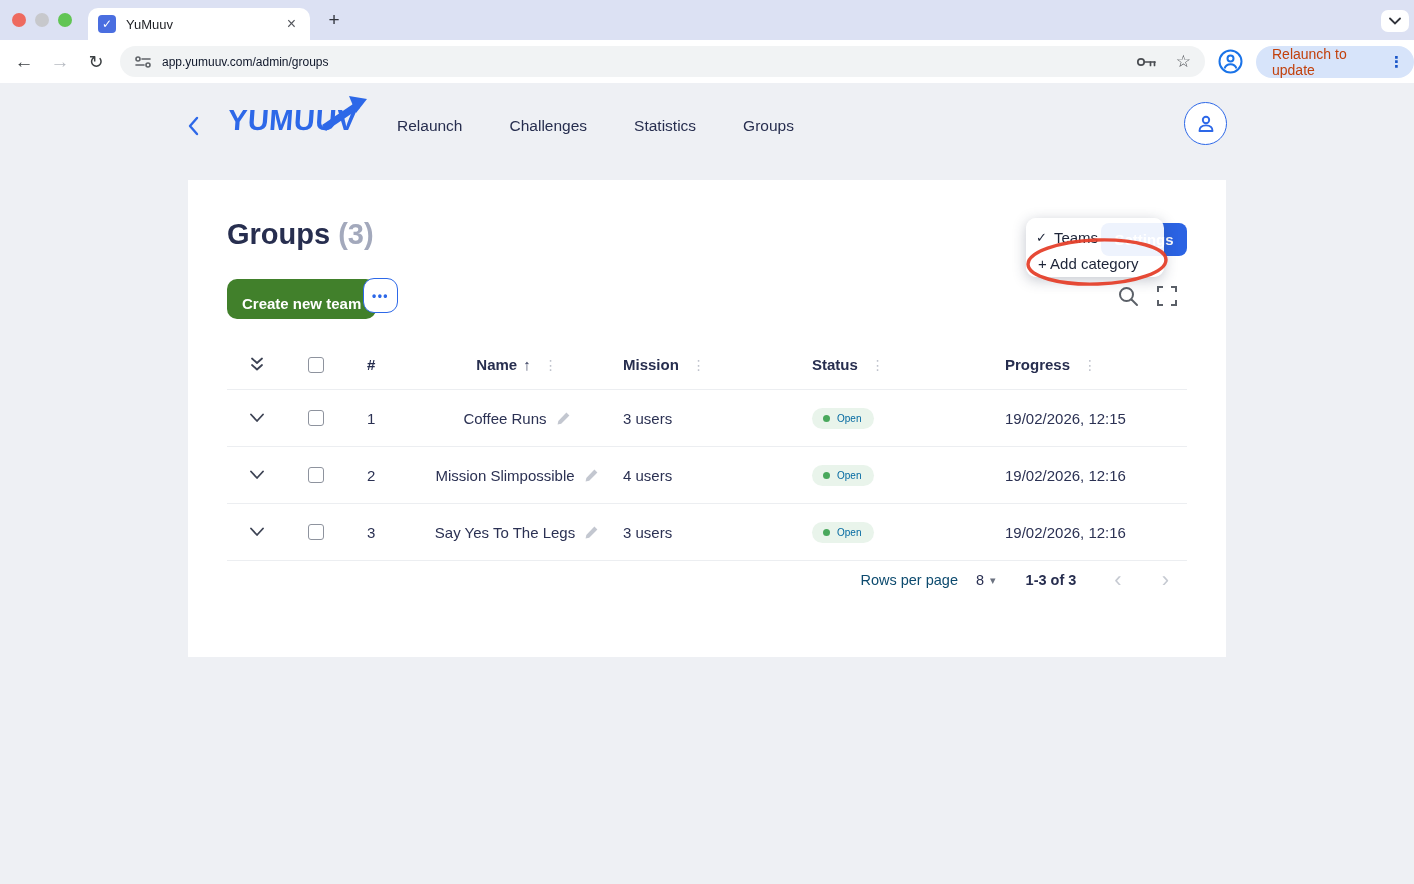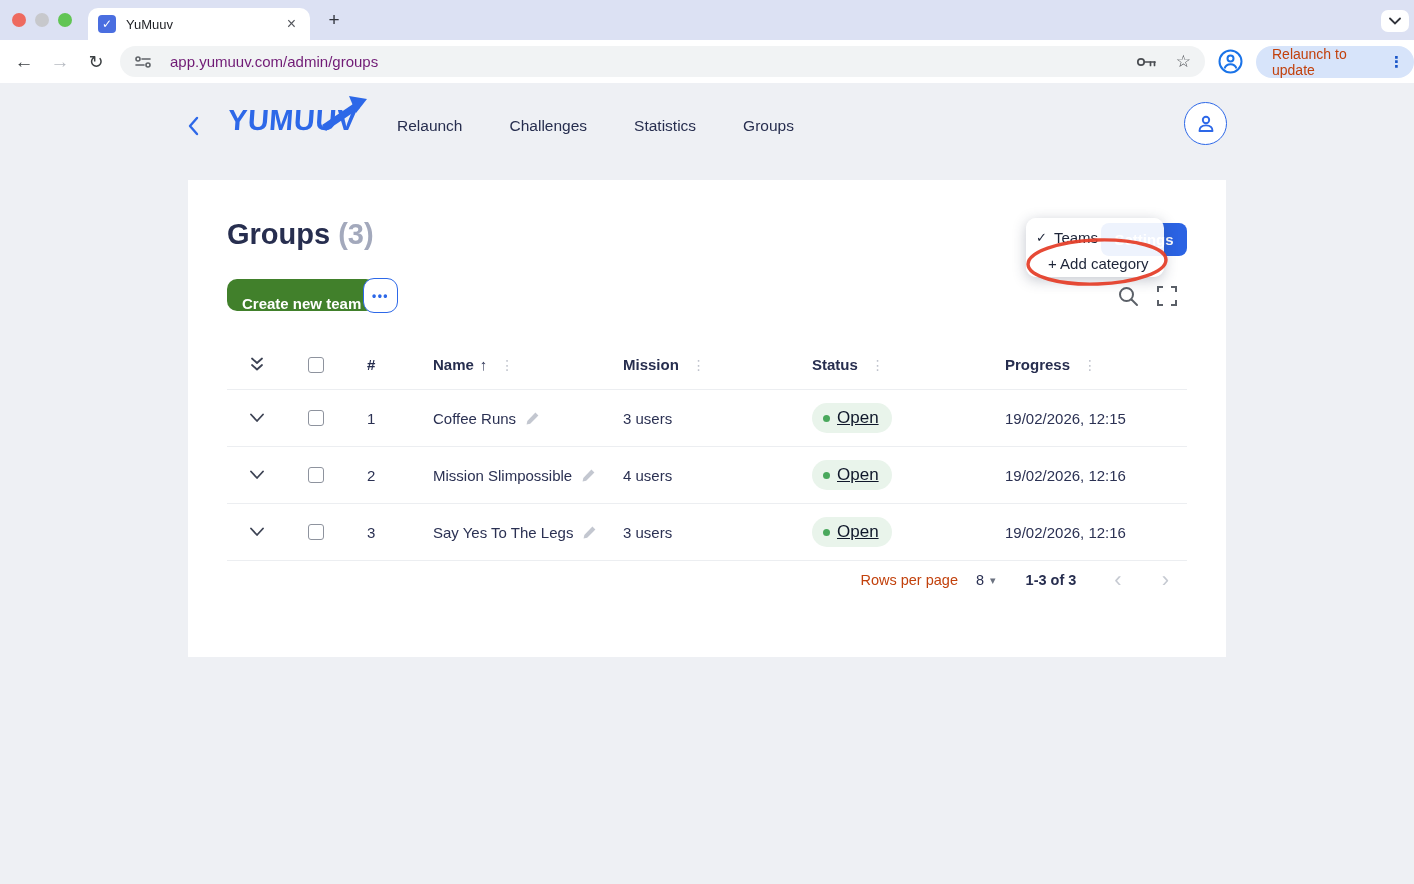--- a/index.html
+++ b/index.html
@@ -25,21 +25,21 @@
   .strip-chevron { position:absolute; left:1381px; top:10px; width:28px; height:22px; background:#fff;
                    border-radius:7px; display:flex; align-items:center; justify-content:center; }
   .toolbar { position:absolute; left:0; top:40px; width:1414px; height:43px; background:#fff;
              display:flex; align-items:center; }
   .nav-arrow { font-size:19px; width:36px; text-align:center; }
   .arr-back { color:#3c4043; margin-left:6px; }
   .arr-fwd  { color:#b7bbc2; }
   .arr-reload { color:#3c4043; font-size:18px; }
   .urlbar { position:absolute; left:120px; top:46px; width:1085px; height:31px; background:#f1f3f4;
             border-radius:16px; display:flex; align-items:center; padding:0 14px; }
-  .url-text { font-size:15px; color:#701a75; margin-left:18px; }
+  .url-text { font-size:12px; color:#0f172a; margin-left:10px; }
   .urlbar .spacer { flex:1; }
   .star-glyph { font-size:17px; color:#4a4d52; margin-left:18px; }
   .chrome-avatar { position:absolute; left:1218px; top:49px; }
   .relaunch { position:absolute; left:1256px; top:46px; height:32px; background:#d7e4fa; border-radius:16px;
               display:flex; align-items:center; padding:0 10px 0 16px; }
   .relaunch-label { font-size:14px; color:#c2410c; }
   .relaunch-kebab { font-size:15px; color:#1a56c8; font-weight:bold; margin-left:10px; }
   
   .appbg { position:absolute; left:0; top:83px; width:1414px; height:801px; background:#eef0f4; }
   .hdr-back { position:absolute; left:186px; top:116px; }
@@ -48,66 +48,66 @@
                display:inline-block; transform:skewX(-4deg); }
   .logo-arrow { position:absolute; left:92px; top:-8px; }
   .mainnav { position:absolute; left:397px; top:117px; display:flex; gap:47px; }
   .mainnav .nav-item { font-size:15.5px; color:#272e4f; cursor:default; }
   .profile-btn { position:absolute; left:1184px; top:102px; width:43px; height:43px; border-radius:50%;
                  background:#fff; border:1.5px solid #2d68e8; display:flex; align-items:center; justify-content:center; }
   
   .card { position:absolute; left:188px; top:180px; width:1038px; height:477px; background:#fff; }
   .page-title { position:absolute; left:39px; top:38px; font-size:29px; font-weight:800; color:#272e4f; }
   .page-title .count { color:#a3a9bc; margin-left:8px; }
-  .btn-create { position:absolute; left:39px; top:99px; height:32px; background:#41802b; color:#fff;
+  .btn-create { position:absolute; left:39px; top:99px; height:40px; background:#41802b; color:#fff;
                 border:none; border-radius:10px; font-size:15px; font-weight:bold; padding:16px 15px;
                 font-family:inherit; }
   .btn-more { position:absolute; left:175px; top:98px; width:35px; height:35px; background:#fff;
               border:1.5px solid #2d68e8; border-radius:11px; color:#2d68e8; font-size:12px;
               font-weight:bold; letter-spacing:1.5px; font-family:inherit; line-height:1; }
   .btn-settings { position:absolute; left:913px; top:43px; width:86px; height:33px; background:#2b63e3;
                   color:#fff; border:none; border-radius:8px; font-size:15px; font-weight:bold;
                   font-family:inherit; z-index:1; }
   .dropdown { position:absolute; left:838px; top:38px; width:138px; height:59px;
               background:rgba(255,255,255,0.92); border-radius:10px; z-index:2;
               box-shadow:0 3px 14px rgba(40,50,80,0.28); padding-top:8px; }
   .dd-item { height:23px; display:flex; align-items:center; font-size:15px; color:#1d2438; }
   .dd-item.first { padding-left:10px; gap:7px; margin-bottom:3px; }
-  .dd-item.second { padding-left:22px; }
+  .dd-item.second { padding-left:12px; }
   .dd-check { font-size:13px; color:#1d2438; }
   .annotation { position:absolute; left:836px; top:56px; z-index:3; pointer-events:none; }
   .icon-search { position:absolute; left:930px; top:106px; }
   .icon-fullscreen { position:absolute; left:969px; top:106px; }
   
   .table { position:absolute; left:39px; top:160px; width:960px; }
   .thead, .trow { display:grid; grid-template-columns:60px 58px 66px 190px 190px 190px 1fr;
                   align-items:center; border-bottom:1px solid #eceef1; }
   .thead { height:50px; }
   .trow { height:57px; }
   .cell { font-size:15px; color:#2b3153; }
   .hcell { font-size:15px; font-weight:bold; color:#272e4f; display:flex; align-items:center; }
   .c-exp { display:flex; justify-content:center; }
   .c-check { display:flex; justify-content:center; }
   .pad-num { padding-left:22px; }
-  .pad-name { padding-left:22px; display:flex; align-items:center; }
+  .pad-name { padding-left:22px; display:flex; align-items:center;justify-content:center; }
   .pad-members { padding-left:22px; }
   .pad-status { padding-left:21px; }
   .pad-created { padding-left:24px; }
   .checkbox { width:16px; height:16px; border:1.5px solid #8e939e; border-radius:3px; background:#fff; }
   .sort-arrow { font-size:15px; color:#3a4160; margin-left:6px; font-weight:normal; }
   .kebab { font-size:14px; color:#c0c4cd; margin-left:13px; font-weight:normal; letter-spacing:0; }
   .pencil { margin-left:9px; }
   .badge { display:inline-flex; align-items:center; gap:7px; background:#e9f4eb; border-radius:999px;
            padding:5px 13px 5px 11px; }
   .badge .dot { width:7px; height:7px; border-radius:50%; background:#49a85c; }
-  .badge .blabel { font-size:17px; color:#0f172a;text-decoration:underline; }
+  .badge .blabel { font-size:10px; color:#0369a1; }
   
   .pager { position:absolute; left:39px; top:380px; width:960px; height:40px; display:flex;
            align-items:center; justify-content:flex-end; padding-right:18px; }
-  .pg-label { font-size:14.5px; color:#c2410c; margin-right:18px; }
+  .pg-label { font-size:14.5px; color:#0c4a6e; margin-right:18px; }
   .pg-size { font-size:14.5px; color:#2b3153; display:flex; align-items:center; gap:6px; margin-right:30px; }
   .pg-caret { font-size:11px; color:#6b7280; }
   .pg-range { font-size:14.5px; font-weight:bold; color:#272e4f; margin-right:38px; }
   .pg-nav { font-size:22px; color:#c6cad2; line-height:1; }
   .pg-prev { margin-right:40px; }
 </style>
 </head>
 <body>
 
 <div class="tabstrip">

